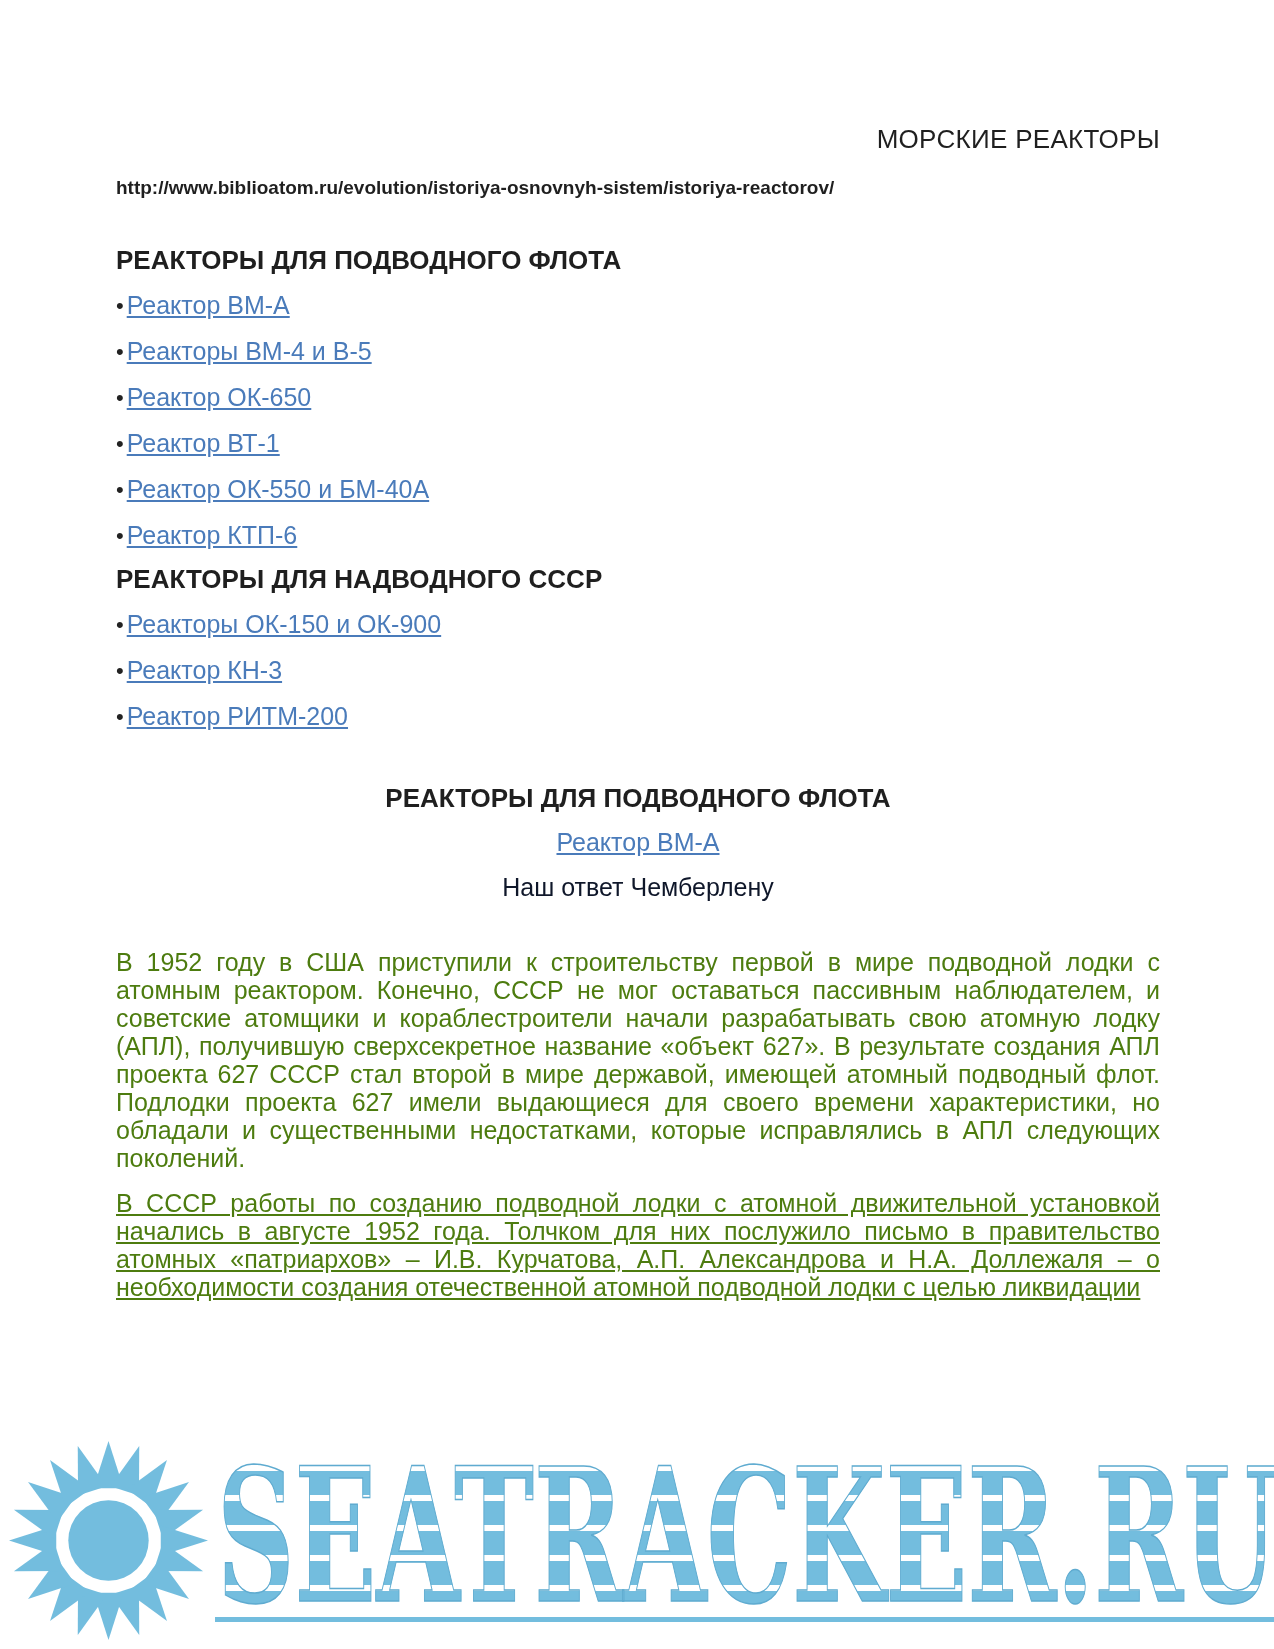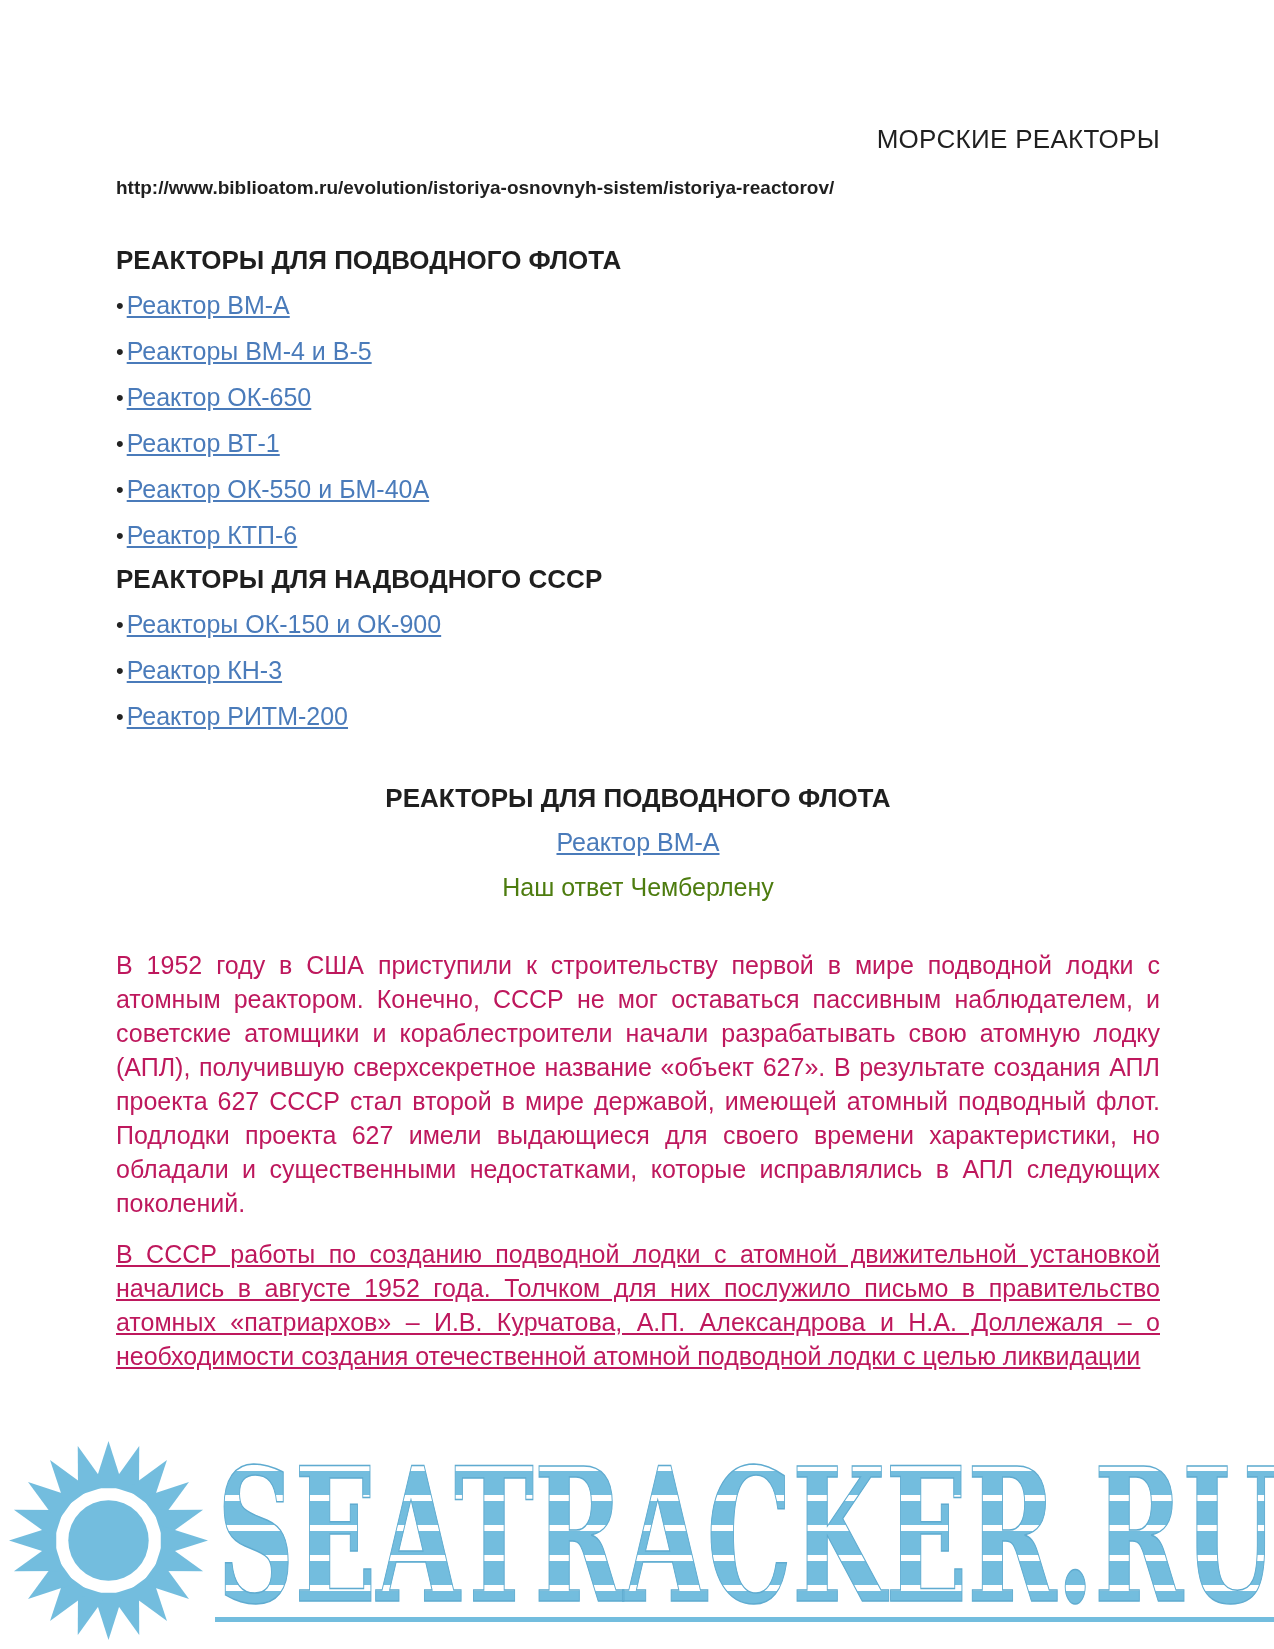--- a/index.html
+++ b/index.html
@@ -54,29 +54,29 @@
   }
   .article-link-row {
     margin-top:14px;
     text-align:center;
     font-size:25px;
   }
   .article-subtitle {
     margin-top:16px;
     text-align:center;
     font-size:25px;
-    color:#4d7c0f;
+    color:#0f172a;
   }
 
   .body-para {
     margin-top:46px;
-    font-size:25px; line-height:34px;
+    font-size:25px; line-height:28px;
     text-align:justify;
     text-align-last:left;
-    color:#be185d;
+    color:#4d7c0f;
   }
   .body-para + .body-para { margin-top:17px;text-decoration:underline; }
 
   .watermark {
     position:absolute;
     left:0; bottom:6px;
     width:100%;
     display:flex;
     align-items:center;
     pointer-events:none;

